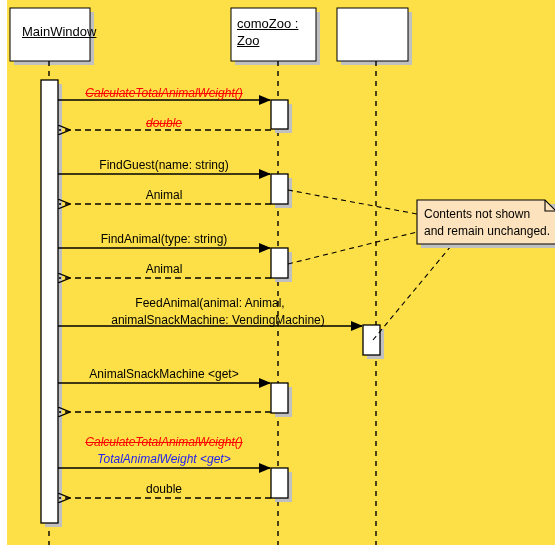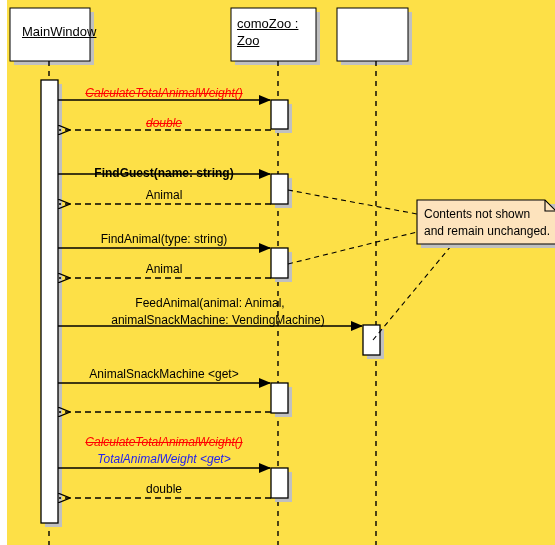--- a/index.html
+++ b/index.html
@@ -159,21 +159,21 @@
   <div class="hdr-text" style="left:15px; top:24px;">MainWindow</div>
 
   <div class="hdr-text" style="left:230px; top:16px;">comoZoo :</div>
   <div class="hdr-text" style="left:230px; top:33px;">Zoo</div>
 
 
   <div class="lbl lbl-center removed" style="left:157px; top:86px;">CalculateTotalAnimalWeight()</div>
 
   <div class="lbl lbl-center removed" style="left:157px; top:116px;">double</div>
 
-  <div class="lbl lbl-center" style="left:157px; top:166px;font-weight:bold;">FindGuest(name: string)</div>
+  <div class="lbl lbl-center" style="left:157px; top:158px;">FindGuest(name: string)</div>
 
   <div class="lbl lbl-center" style="left:157px; top:188px;">Animal</div>
 
   <div class="lbl lbl-center" style="left:157px; top:232px;">FindAnimal(type: string)</div>
 
   <div class="lbl lbl-center" style="left:157px; top:262px;">Animal</div>
 
   <div class="lbl lbl-center" style="left:203px; top:296px;">FeedAnimal(animal: Animal,</div>
   <div class="lbl lbl-center" style="left:211px; top:313px;">animalSnackMachine: VendingMachine)</div>
 

